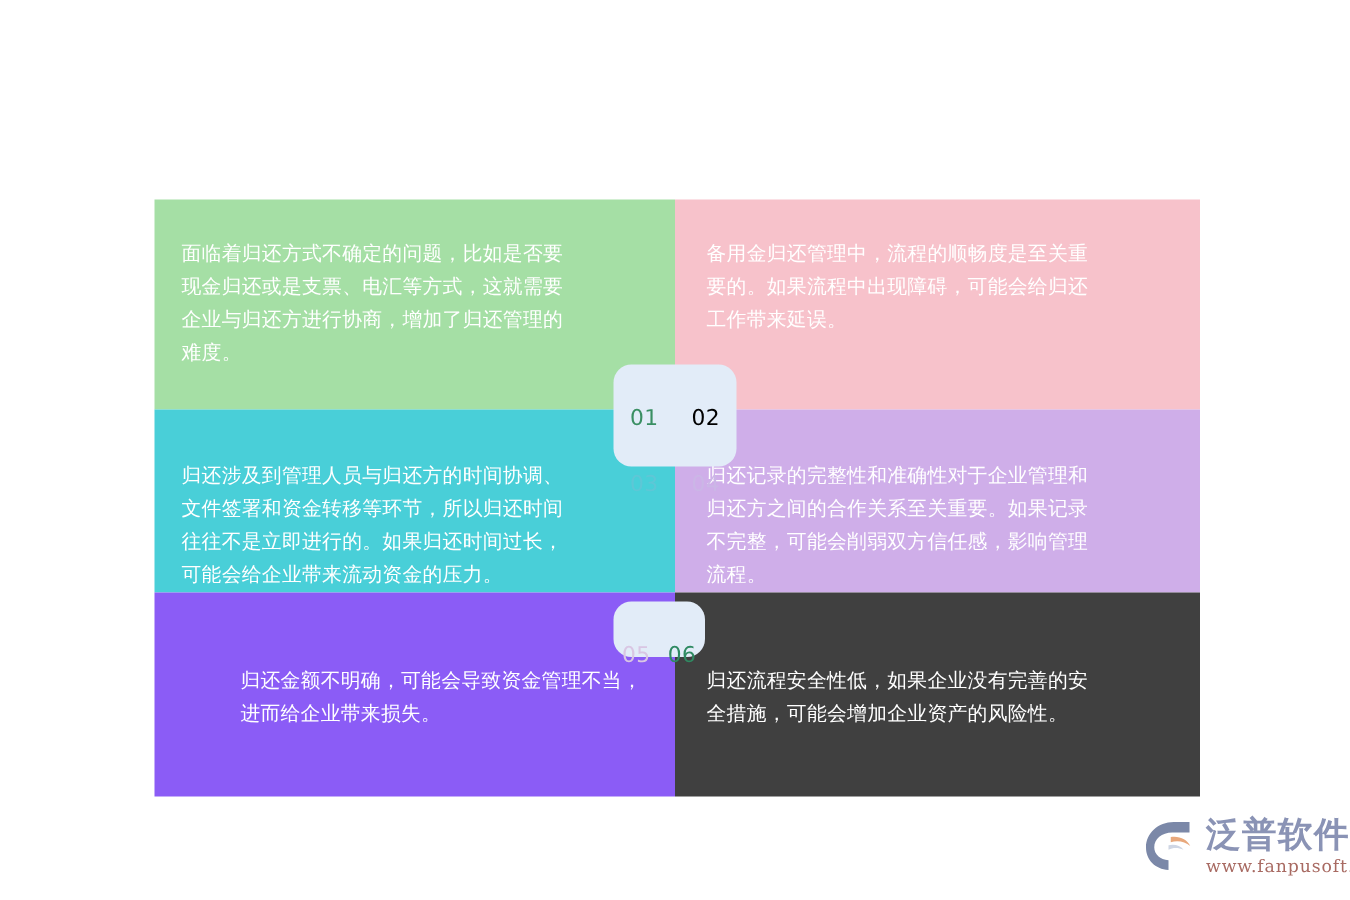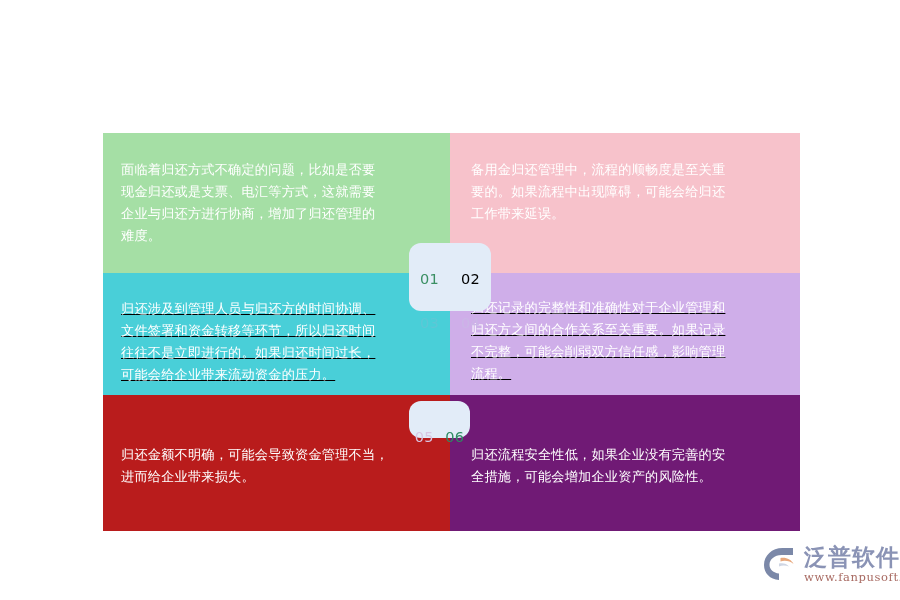--- a/index.html
+++ b/index.html
@@ -52,21 +52,21 @@
   .bg-green   { background: #a5dfa5; }
   .bg-pink    { background: #f7c2cb; }
   .bg-teal    { background: #49cfd8; }
   .bg-violet  { background: #cfaee9; }
   .bg-lilac   { background: #dcc9e4; }
   .bg-mint    { background: #9fd9bb; }
 
   
   .row1 { align-items: flex-start; }
   .row1 .cell-text { padding-top: 26px; }
-  .row2 { align-items: center; text-decoration: underline; }
+  .row2 { align-items: flex-end; }
   .row2 .cell-text { padding-top: 16px; }
   .row3 { align-items: flex-start; }
   .row3 .cell-text { padding-top: 49px; }
 
   .row2.col-right .cell-text { padding-top: 13px; }
   .row3.col-right .cell-text { padding-top: 49px; }
 
   
   .badge-box {
     position: absolute;
@@ -168,26 +168,26 @@
 可能会给企业带来流动资金的压力。</div>
   </div>
 
   <div class="cell col-right row2 bg-violet" style="background: rgb(207, 174, 233);">
     <div class="cell-text">归还记录的完整性和准确性对于企业管理和
 归还方之间的合作关系至关重要。如果记录
 不完整，可能会削弱双方信任感，影响管理
 流程。</div>
   </div>
 
-  <div class="cell col-left row3 bg-lilac" style="background: #b91c1c;">
+  <div class="cell col-left row3 bg-lilac" style="background: #8b5cf6; justify-content: flex-end;">
     <div class="cell-text">归还金额不明确，可能会导致资金管理不当，
 进而给企业带来损失。</div>
   </div>
 
-  <div class="cell col-right row3 bg-mint" style="background: #701a75;">
+  <div class="cell col-right row3 bg-mint" style="background: #404040;">
     <div class="cell-text">归还流程安全性低，如果企业没有完善的安
 全措施，可能会增加企业资产的风险性。</div>
   </div>
 
 </div>
 
 <div class="badge-box" id="badge-top" style="background: rgb(226, 236, 248);">
   <span class="badge-num" style="color: rgb(58, 143, 99);">01</span>
   <span class="badge-num" style="color: #000000;">02</span>
   <span class="badge-num" style="color: rgb(94, 199, 214);">03</span>

